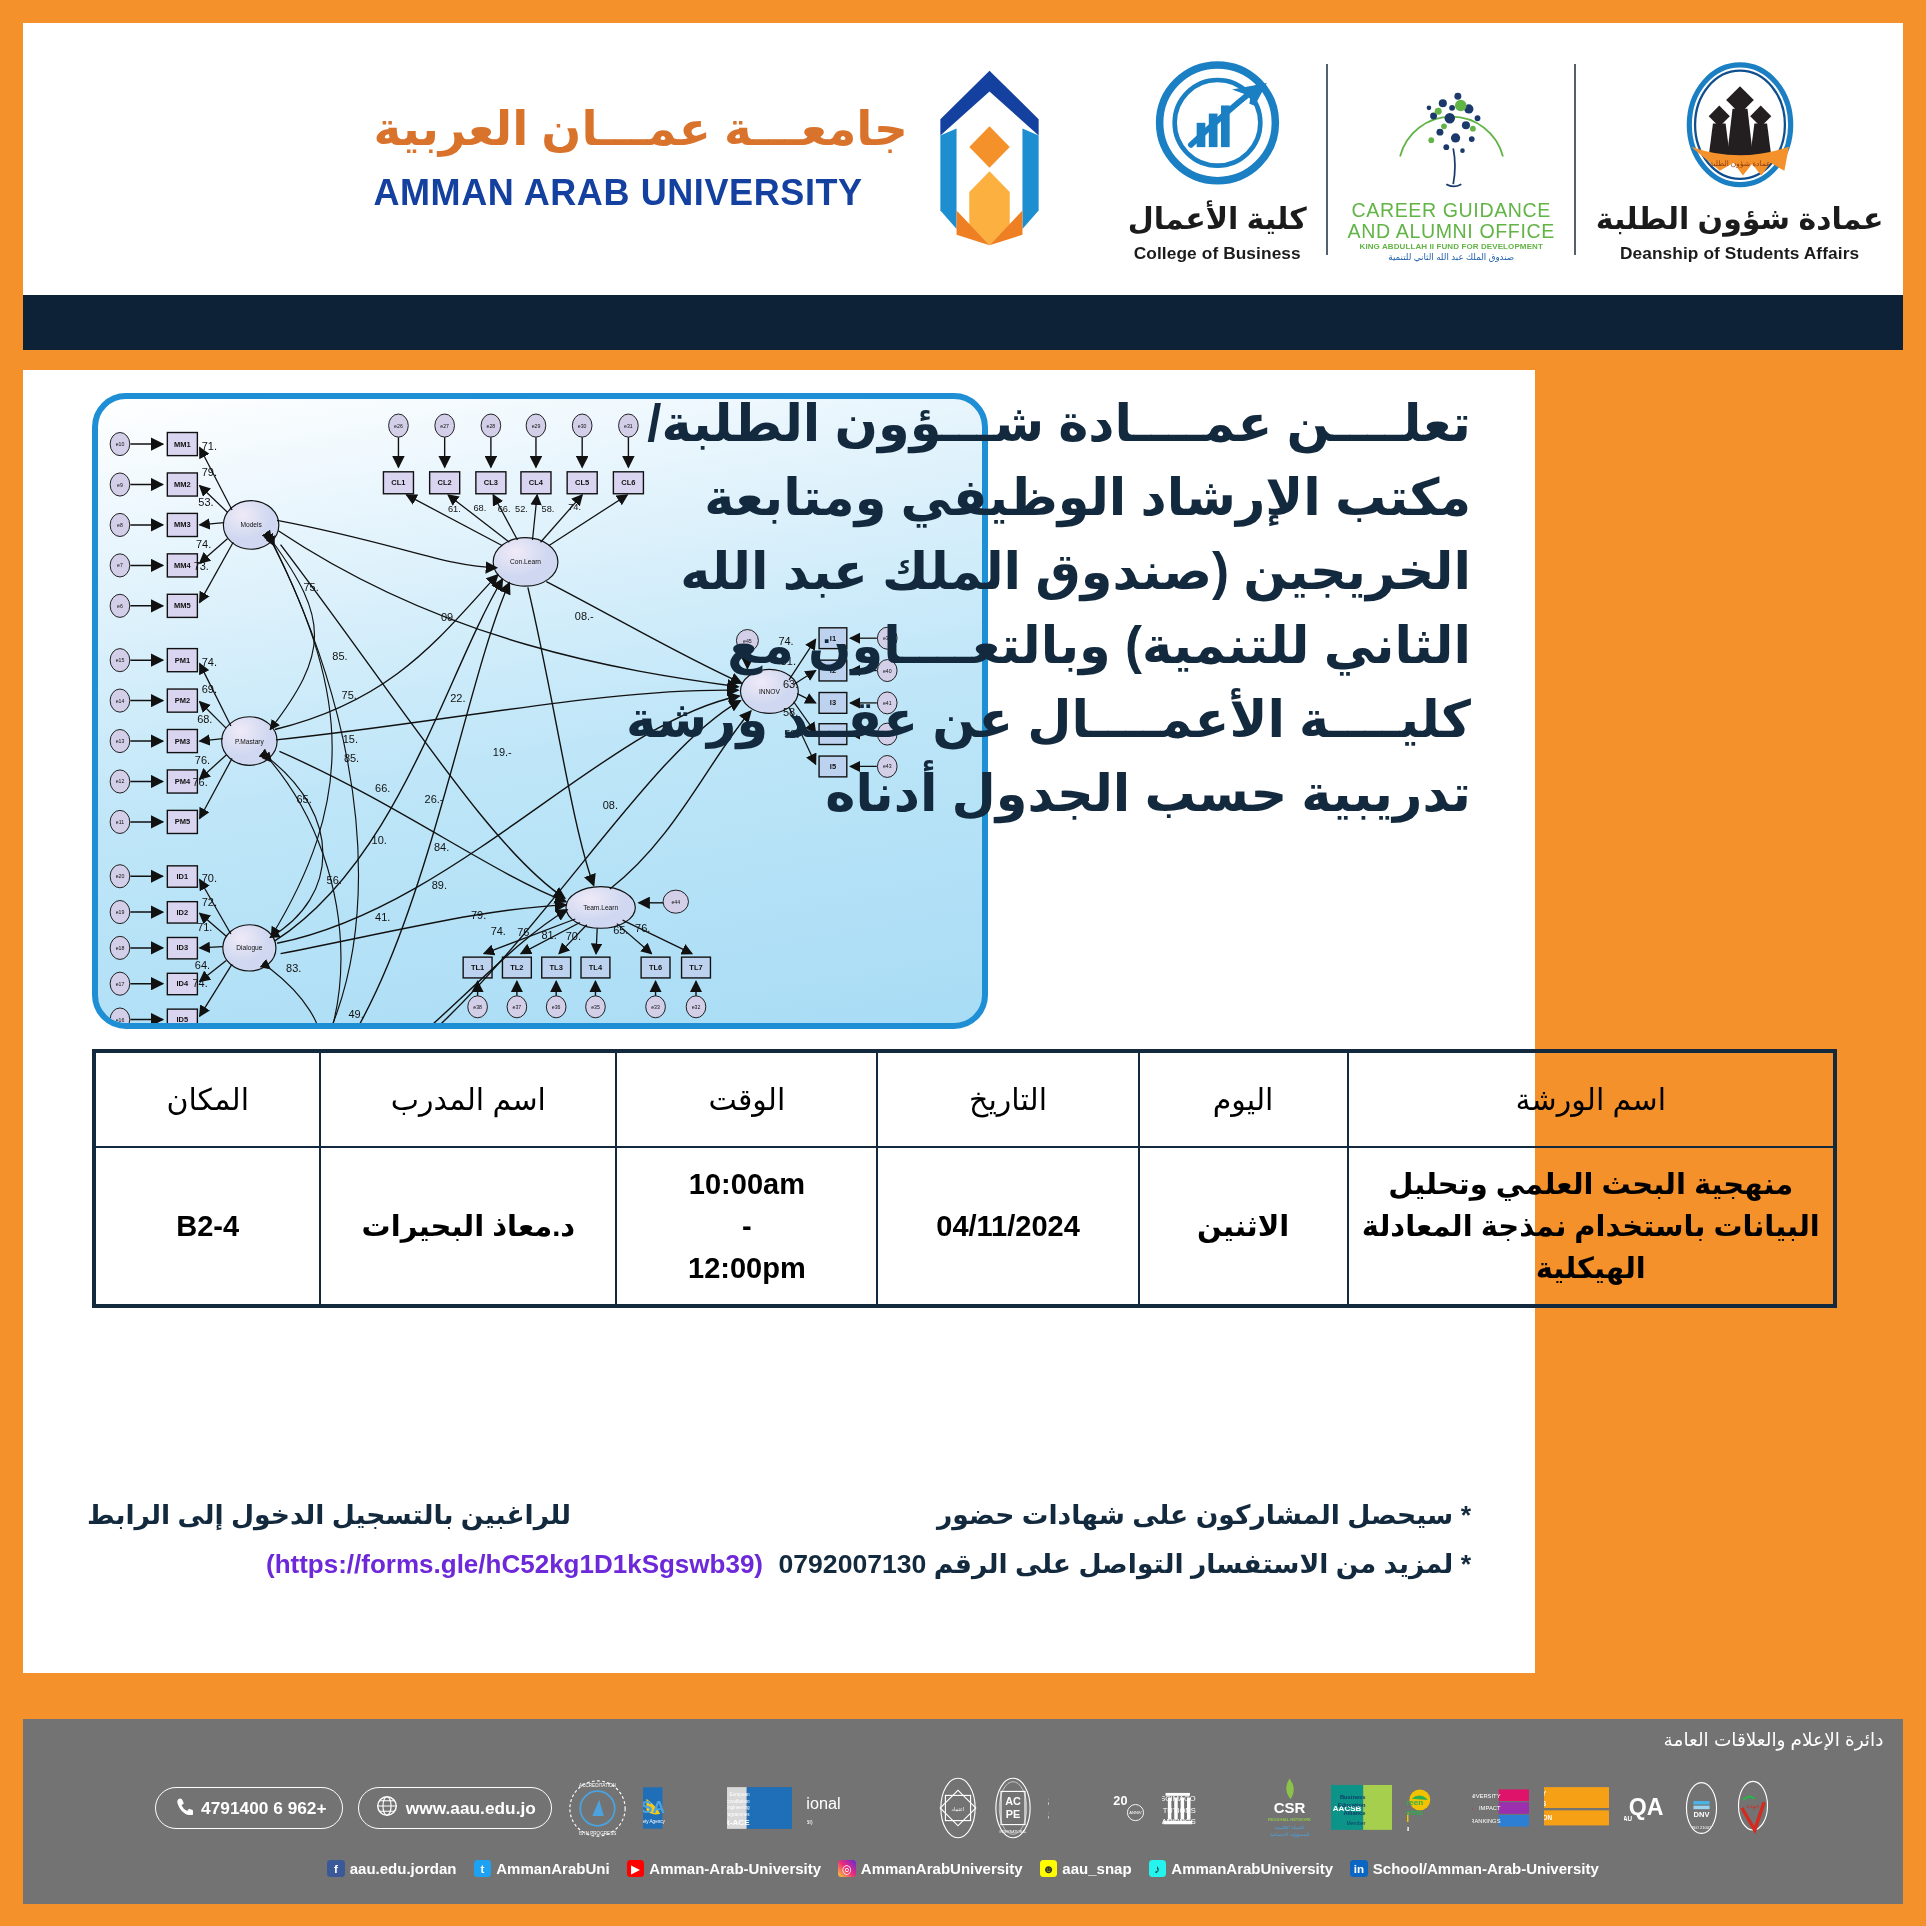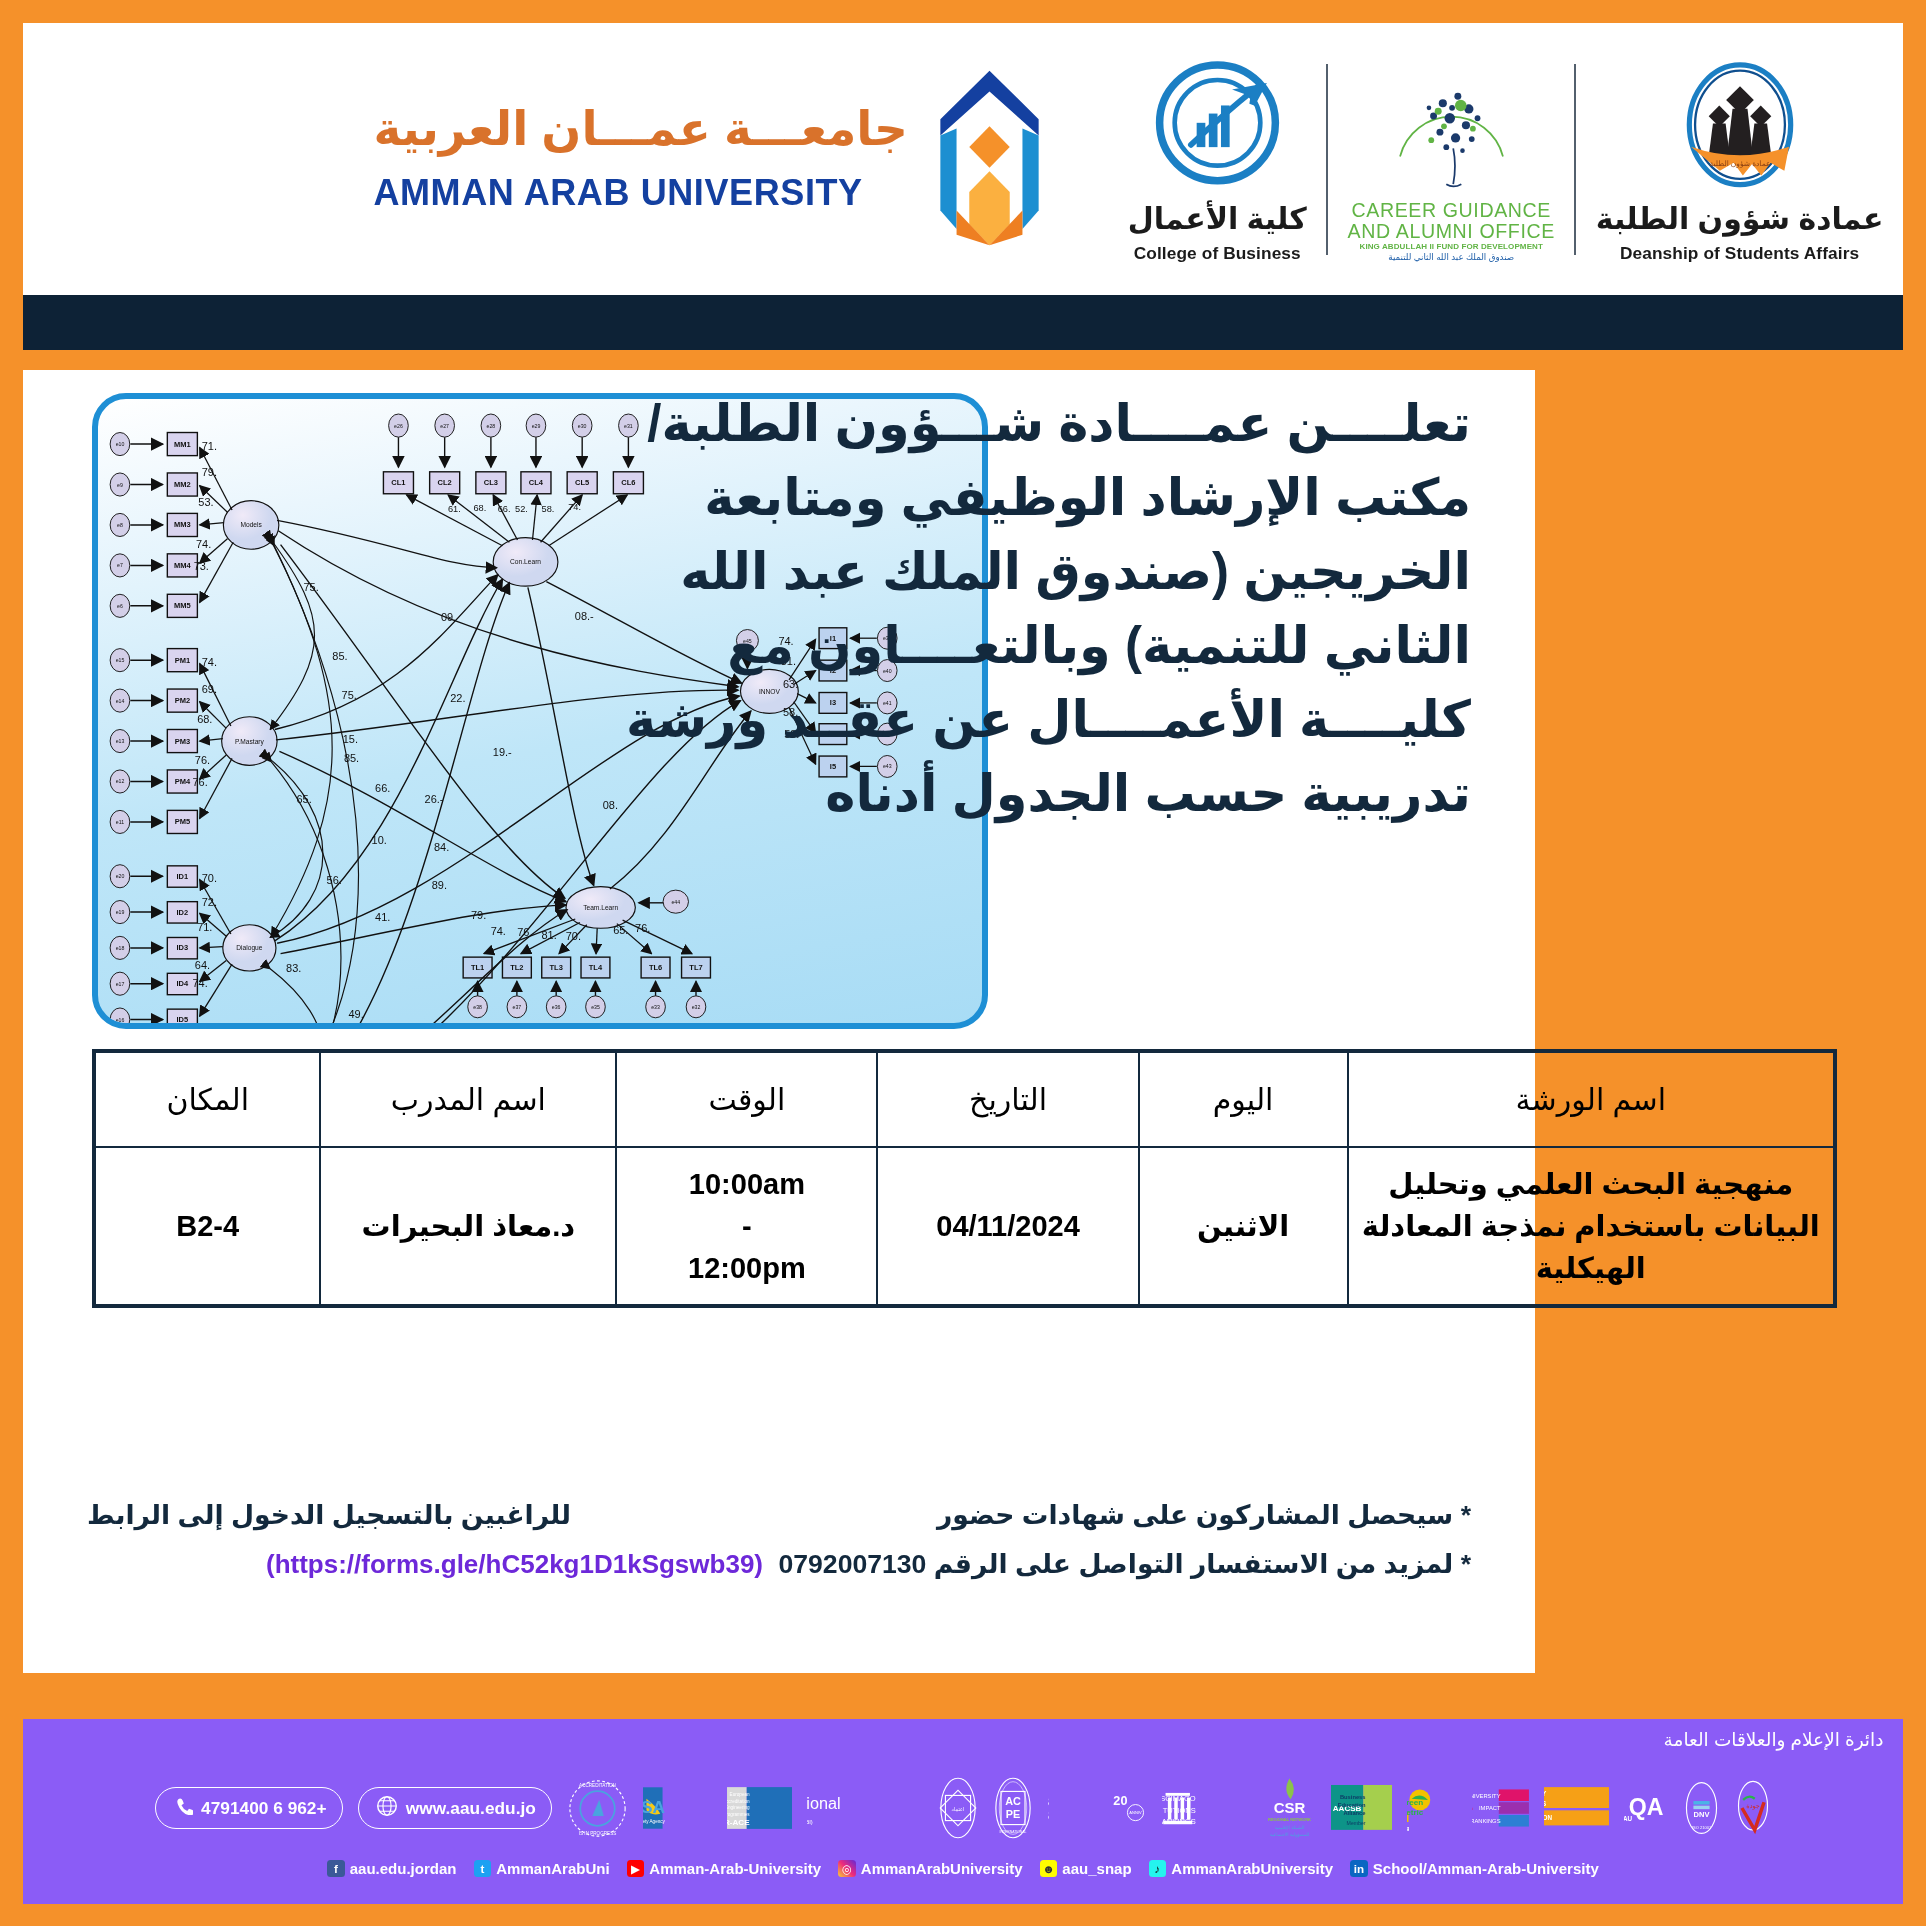--- a/index.html
+++ b/index.html
@@ -79,21 +79,21 @@
   .c-trainer{width:17%;}
   .c-place{width:13%;direction:ltr;}
 
   
   .note-right{position:absolute;right:64px;top:1121px;width:855px;text-align:right;direction:rtl;}
   .note-left{position:absolute;left:64px;top:1121px;width:855px;text-align:left;direction:rtl;}
   .note-line{font-size:26.6px;font-weight:bold;color:#13293D;line-height:1.85;}
   .note-link{font-size:26px;font-weight:bold;color:#6d28d9;direction:ltr;line-height:1.85;text-align:center;}
 
   
-  .footer{position:absolute;left:23px;top:1719px;width:1880px;height:185px;background:#8b5cf6;}
+  .footer{position:absolute;left:23px;top:1719px;width:1880px;height:185px;background:#737373;}
   .footer-dept{position:absolute;right:19.6px;top:10.4px;font-size:18.5px;color:#ffffff;direction:rtl;}
   .accred-row{position:absolute;left:0;right:0;top:51px;height:76px;
       display:flex;align-items:center;justify-content:center;gap:15px;padding:0 69px;}
   .social-row{position:absolute;left:0;right:0;top:132px;height:35px;
       display:flex;align-items:center;justify-content:center;gap:17.3px;direction:ltr;}
   .social-item{display:flex;align-items:center;gap:5.2px;}
   .social-item .lbl{color:#fff;font-size:15px;font-weight:bold;white-space:nowrap;}
   .social-ico{width:17.3px;height:17.3px;display:flex;align-items:center;justify-content:center;border-radius:3.5px;
       font-size:11.6px;font-weight:bold;color:#fff;line-height:1;}
 

